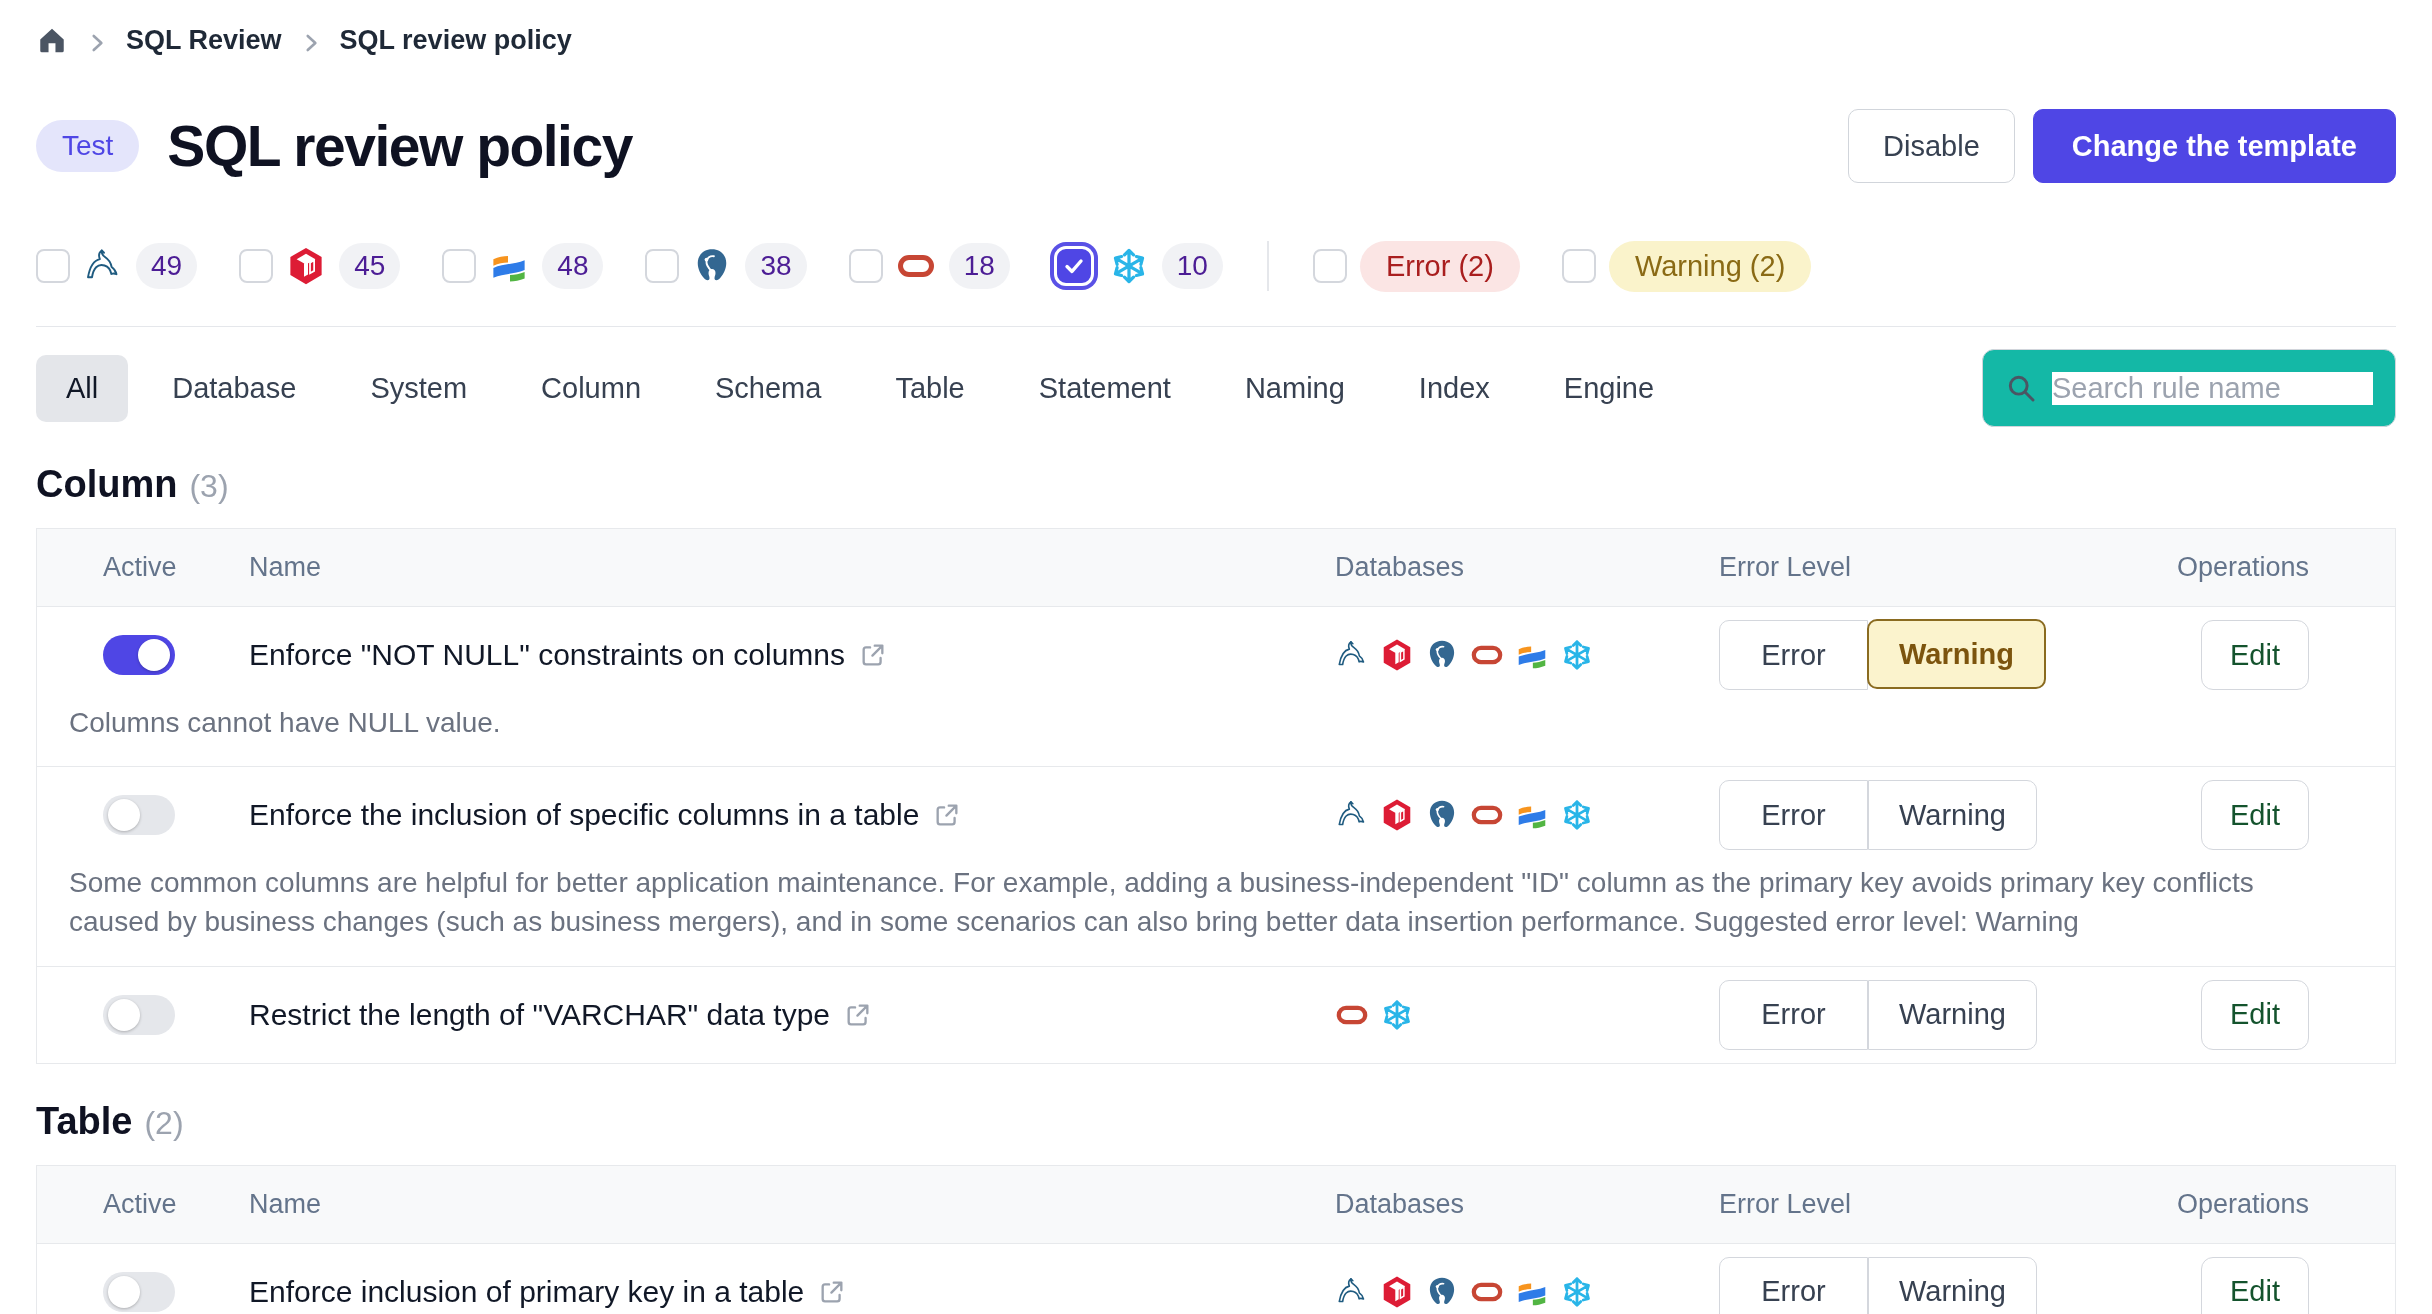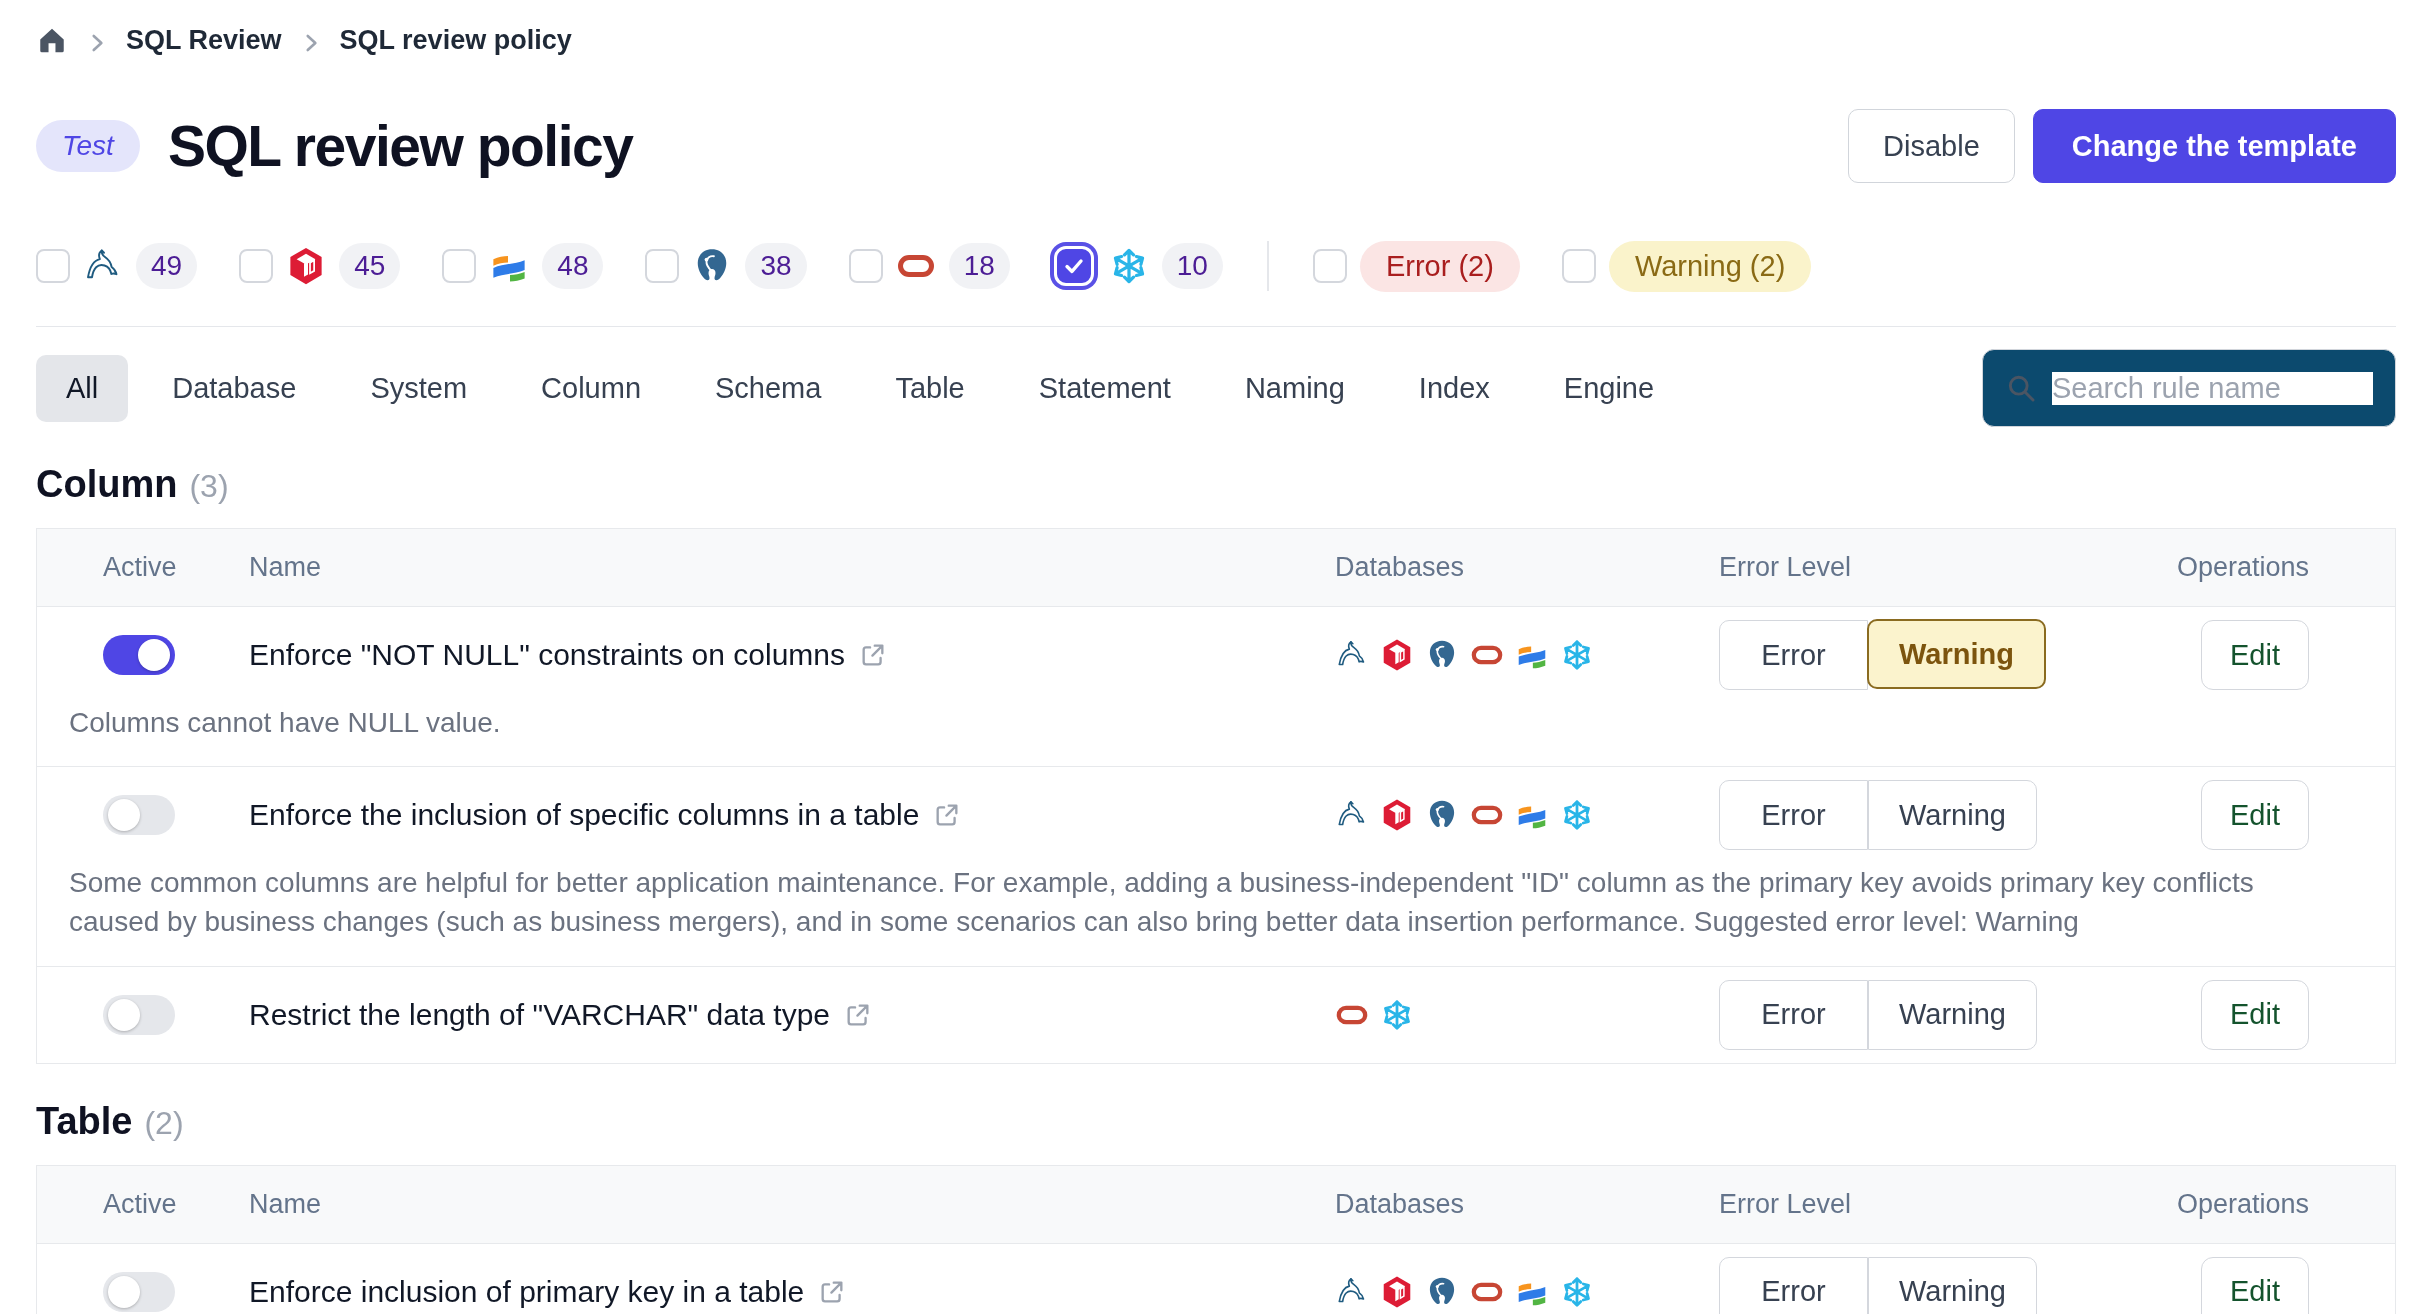--- a/index.html
+++ b/index.html
@@ -10,21 +10,21 @@
   
   .breadcrumb { display: flex; align-items: flex-end; gap: 16px; height: 44px; }
   .crumb { font-size: 27px; font-weight: 600; color: #1f2937; cursor: pointer; }
   .crumb-sep svg { width: 26px; height: 26px; display: block; }
   .home-ic { width: 32px; height: 32px; display: block; }
 
   
   .header { margin-top: 50px; display: flex; align-items: center; justify-content: space-between; height: 80px; }
   .header-left { display: flex; align-items: center; gap: 28px; }
   .env-badge { background: #e4e5fb; color: #4f46e5; font-size: 28px; font-weight: 500;
-    padding: 10px 26px; border-radius: 9999px; font-style: italic; }
+    padding: 10px 26px; border-radius: 9999px; }
   .page-title { font-size: 57px; font-weight: 800; letter-spacing: -1.5px; color: #0f1222; }
   .header-right { display: flex; align-items: center; gap: 18px; border-radius: 29px; }
   .btn { height: 74px; border-radius: 10px; font-size: 29px; display: inline-flex; align-items: center;
     justify-content: center; cursor: pointer; font-family: inherit; }
   .btn-outline { background: #fff; border: 1px solid #d1d5db; color: #374151; padding: 0 34px; font-weight: 500; }
   .btn-primary { background: #4f46e5; border: 1px solid #4f46e5; color: #fff; padding: 0 38px; font-weight: 600; }
 
   
   .filters { margin-top: 54px; display: flex; align-items: center; gap: 42px; height: 52px; }
   .f-group { display: flex; align-items: center; gap: 13px; cursor: pointer; }
@@ -43,21 +43,21 @@
   .lvl-disabled { background: #edf1f5; color: #15192b; }
 
   .rule-divider { border: none; border-top: 1px solid #e5e7eb; margin-top: 34px; }
 
   
   .tabs-row { margin-top: 22px; display: flex; align-items: center; }
   .tab { font-size: 29px; color: #374151; font-weight: 500; padding: 17px 30px; border-radius: 10px; cursor: pointer; }
   .tab + .tab { margin-left: 14px; }
   .tab.active { background: #e4e6ea; color: #111827; }
   .search-box { margin-left: auto; width: 414px; height: 78px; border: 1px solid #d1d5db; border-radius: 12px;
-    display: flex; align-items: center; padding: 0 22px; gap: 15px; background: #0c4a6e; }
+    display: flex; align-items: center; padding: 0 22px; gap: 15px; background: #14b8a6; }
   .search-box svg { width: 32px; height: 32px; flex: 0 0 auto; }
   .search-box input { border: none; outline: none; width: 100%; font-size: 29px; font-family: inherit; color: #111827; }
   .search-box input::placeholder { color: #9ca3af; }
 
   
   .section-title { margin-top: 36px; font-size: 38px; font-weight: 800; color: #0f1222; display: flex; align-items: baseline; gap: 12px; }
   .section-count { font-size: 32px; font-weight: 500; color: #9ca3af; }
 
   .rule-table { margin-top: 22px; border: 1px solid #e7e9ec; background: #fff; }
   .grid-cols { display: grid; grid-template-columns: 178px 1fr 400px 430px 306px; align-items: center; }

